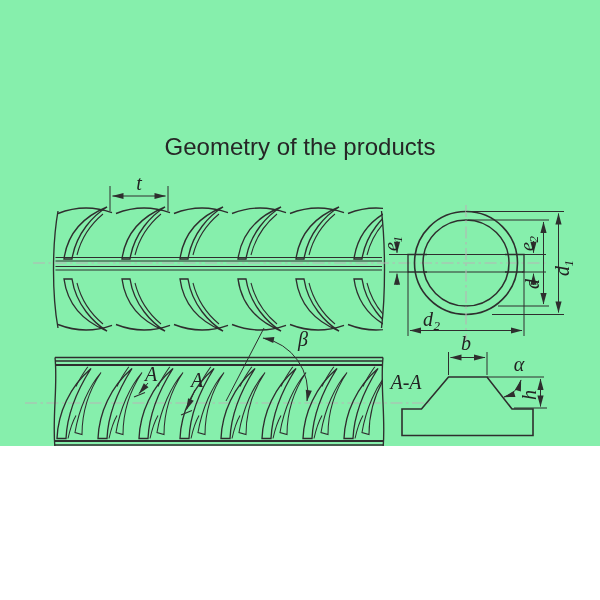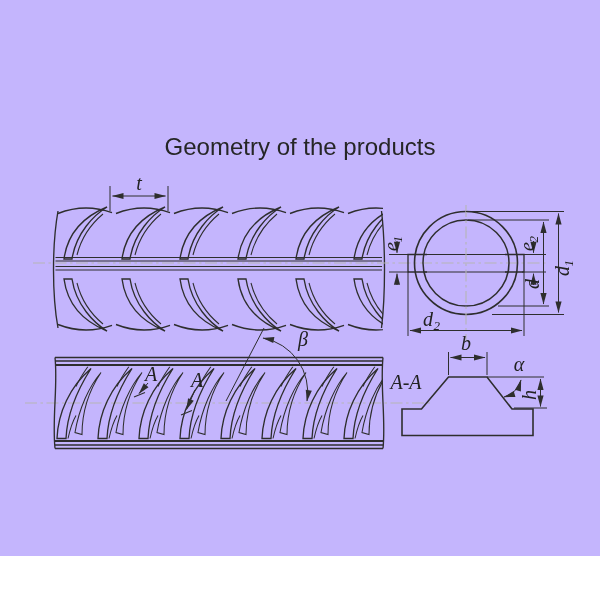--- a/index.html
+++ b/index.html
@@ -1,16 +1,16 @@
 <!DOCTYPE html>
 <html><head>
 <meta charset="utf-8">
 <style>
   html,body{margin:0;padding:0;background:#ffffff;}
-  #stage{width:600px;height:556px;position:relative;background:#c4b5fd;overflow:hidden;text-align:center;}
+  #stage{width:600px;height:446px;position:relative;background:#86efac;overflow:hidden;text-align:center;}
   svg{display:block;}
   .ln{stroke:#2e2e2e;fill:none;}
   .md{stroke-width:1.35;}
   .sm{stroke-width:1.05;}
   .thk{stroke-width:2.2;}
   .dim{stroke:#2e2e2e;stroke-width:1;fill:none;}
   .cl{stroke:#b5b5b5;stroke-width:1.1;fill:none;stroke-dasharray:12 3.5 2.5 3.5;}
   .lbl{font-family:"Liberation Serif","DejaVu Serif",serif;font-style:italic;font-size:20px;fill:#222222;}
   .lblsm{font-family:"Liberation Serif","DejaVu Serif",serif;font-style:italic;font-size:13px;fill:#222222;}
   .ttl{font-family:"Liberation Sans","DejaVu Sans",sans-serif;font-size:24px;fill:#262626;}

